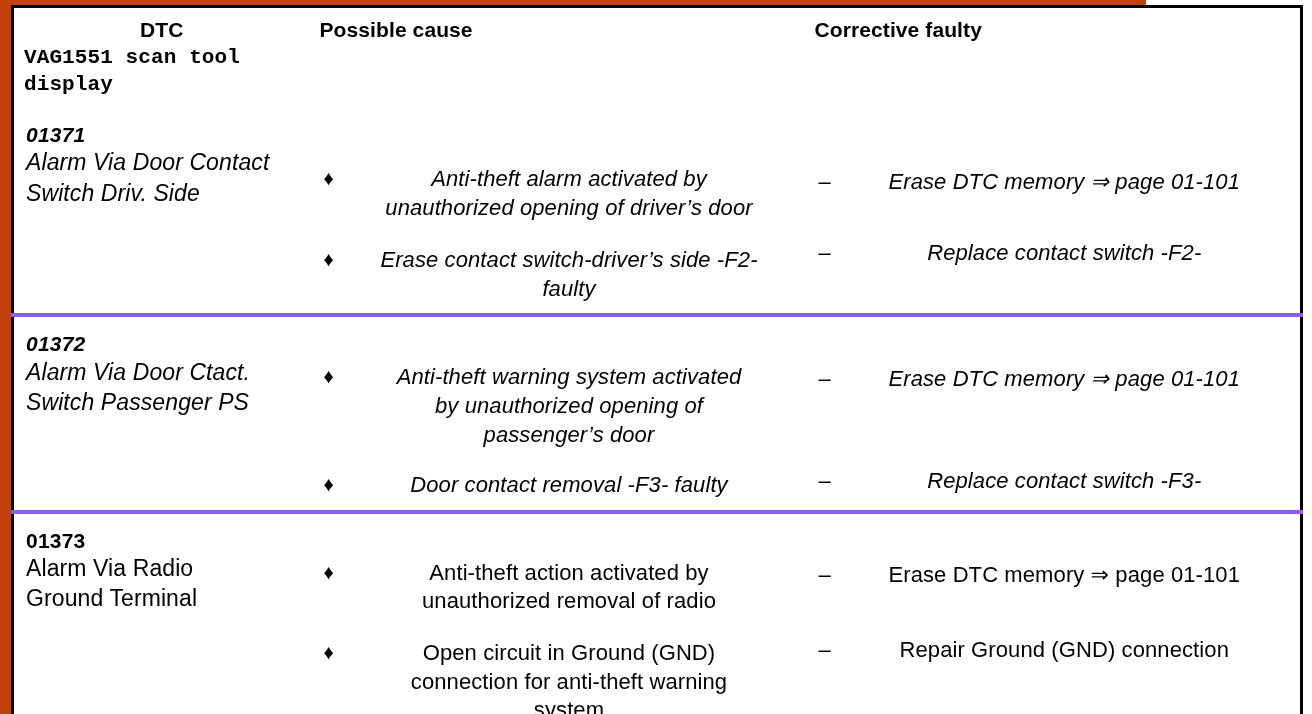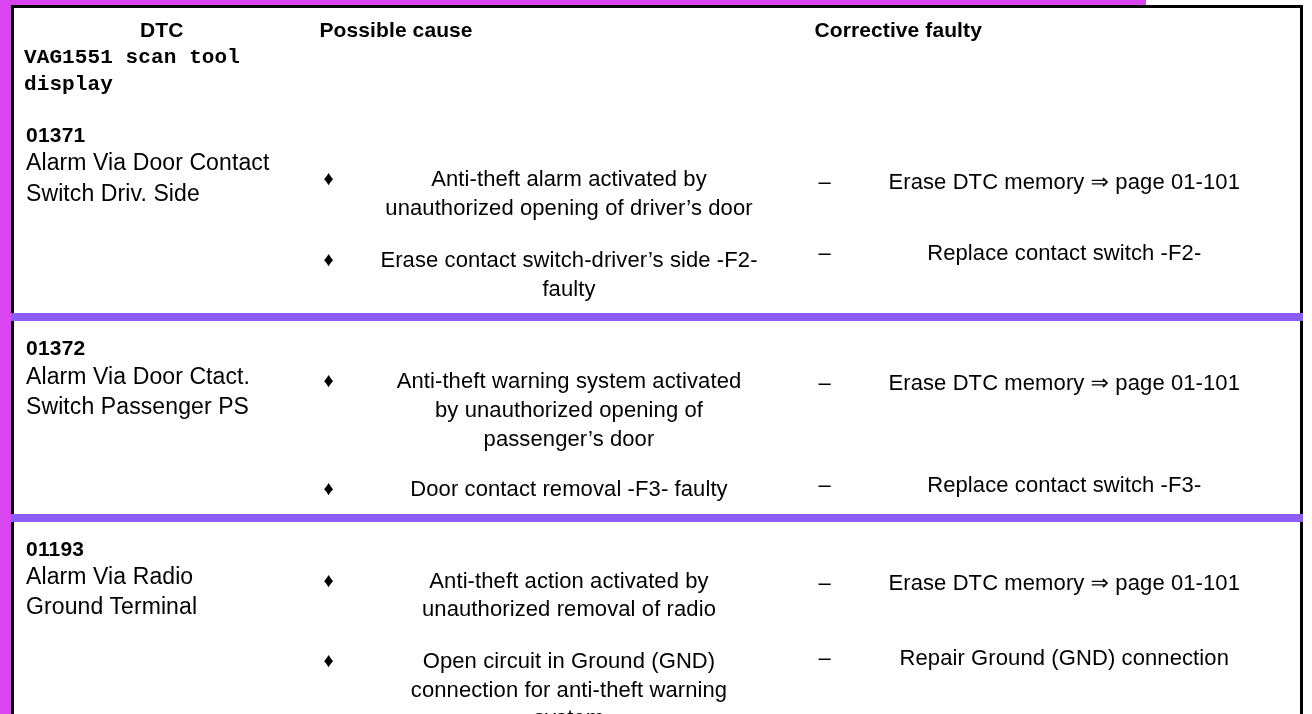--- a/index.html
+++ b/index.html
@@ -14,21 +14,21 @@
     overflow: hidden;
     font-family: "Liberation Sans", sans-serif;
     color: #000000;
     -webkit-font-smoothing: none;
   }
 
   .page {
     position: relative;
     width: 1146px;
     height: 714px;
-    background: #d946ef;
+    background: #c2410c;
   }
 
   
   .dtc-table {
     position: absolute;
     left: 11px;
     top: 5px;
     width: 1289px;
     height: 701px;
     border-collapse: collapse;
@@ -51,21 +51,22 @@
   
   .cell-dtc, .cell-cause {
     border-right: 3px solid #000;
   }
 
   
   .header-row > * {
     border-bottom: 5px solid #000;
   }
   .body-row.sep > * {
-    border-bottom: 8px solid #8b5cf6;
+    border-bottom: 4px solid #8b5cf6;
+    font-style: italic;
   }
 
   
   .header-row th {
     height: 100px;
   }
   .hdr-inner {
     padding: 8px 10px 0 10px;
     font-weight: bold;
     font-size: 21px;
@@ -271,21 +272,21 @@
                 <span class="text">Replace contact switch -F3-</span>
               </li>
             </ul>
           </div>
         </td>
       </tr>
 
       <tr class="body-row row-3">
         <td class="cell-dtc">
           <div class="cell-dtc-inner">
-            <div class="dtc-code">01193</div>
+            <div class="dtc-code">01373</div>
             <div class="dtc-desc">Alarm Via Radio
 Ground Terminal</div>
           </div>
         </td>
 
         <td class="cell-cause">
           <div class="cell-cause-inner">
             <ul class="item-list">
               <li class="item cause-r3-i1">
                 <span class="marker">♦</span>

